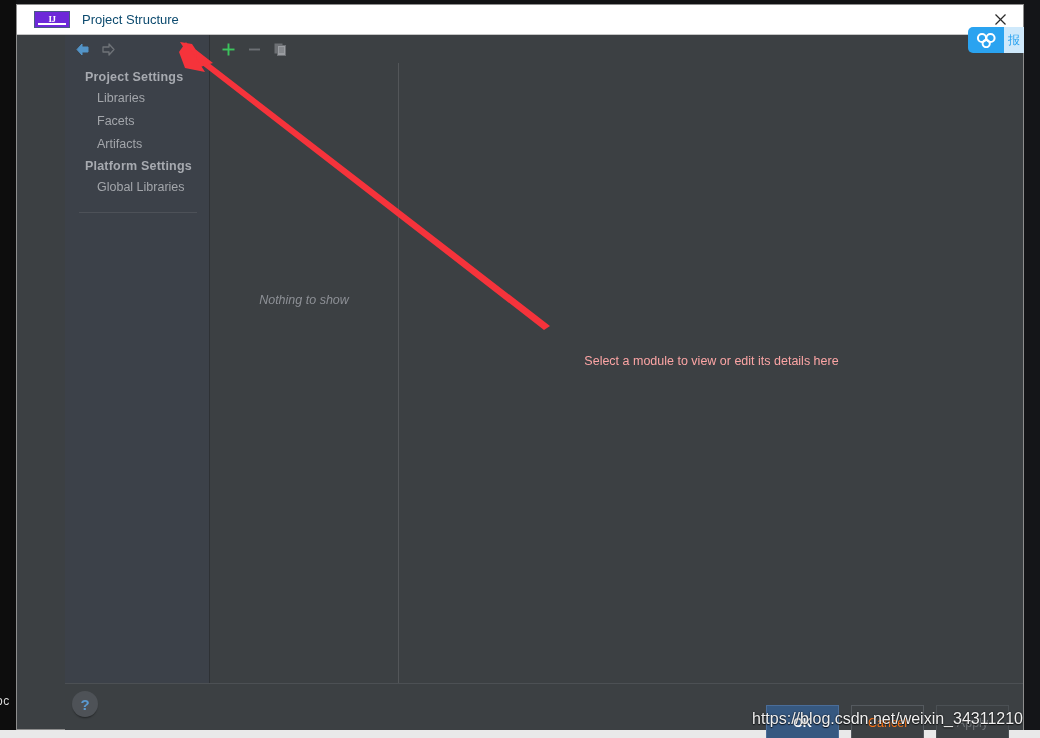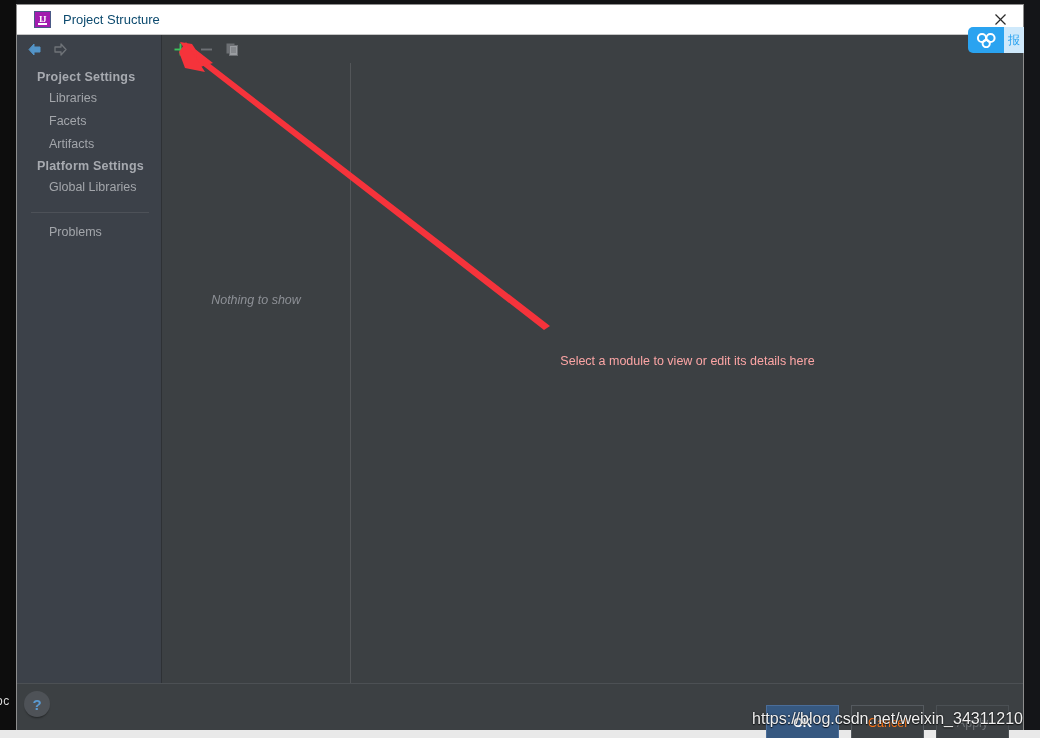--- a/index.html
+++ b/index.html
@@ -50,23 +50,23 @@
 
   
   .titlebar {
     position: relative;
     height: 29px;
     background: #ffffff;
     border-bottom: 1px solid #c6c6c6;
     display: flex; align-items: center;
   }
   .ij-icon {
-    width: 17px; height: 17px;
+    width: 36px; height: 17px;
     margin-left: 17px;
-    background: #a21caf;
+    background: #6d28d9;
     border: 1px solid #4a5a86;
     box-sizing: border-box;
     position: relative;
     display: flex; align-items: center; justify-content: center;
   }
   .ij-icon .ij-text {
     font-size: 9px; font-weight: bold; color: #ffffff;
     font-family: "Liberation Serif", serif;
     line-height: 1;
     letter-spacing: -0.5px;
@@ -87,20 +87,21 @@
     color: #333; font-size: 15px;
     cursor: pointer;
   }
   .close-btn svg { display: block; }
 
   
   .dlg-body {
     position: relative;
     height: 695px;
     background: #3c4043;
+    margin-left: 48px;
   }
 
   
   .sidebar {
     position: absolute; left: 0; top: 0;
     width: 144px; height: 648px;
     background: #3c4149;
     border-right: 1px solid #2e3135;
   }
   .nav-row {
@@ -318,21 +319,20 @@
 
           <div class="group-label">Project Settings</div>
           <div class="nav-item">Libraries</div>
           <div class="nav-item">Facets</div>
           <div class="nav-item">Artifacts</div>
 
           <div class="group-label">Platform Settings</div>
           <div class="nav-item">Global Libraries</div>
 
           <div class="sidebar-divider"></div>
-          <div class="nav-item">Problems</div>
         </div>
       </div>
 
       <div class="list-toolbar">
         <div class="tb-btn">
           <svg width="15" height="15" viewBox="0 0 15 15" aria-hidden="true">
             <line x1="7.5" y1="1.5" x2="7.5" y2="13.5" stroke="#3cc45c" stroke-width="1.9"></line>
             <line x1="1.5" y1="7.5" x2="13.5" y2="7.5" stroke="#3cc45c" stroke-width="1.9"></line>
           </svg>
         </div>

